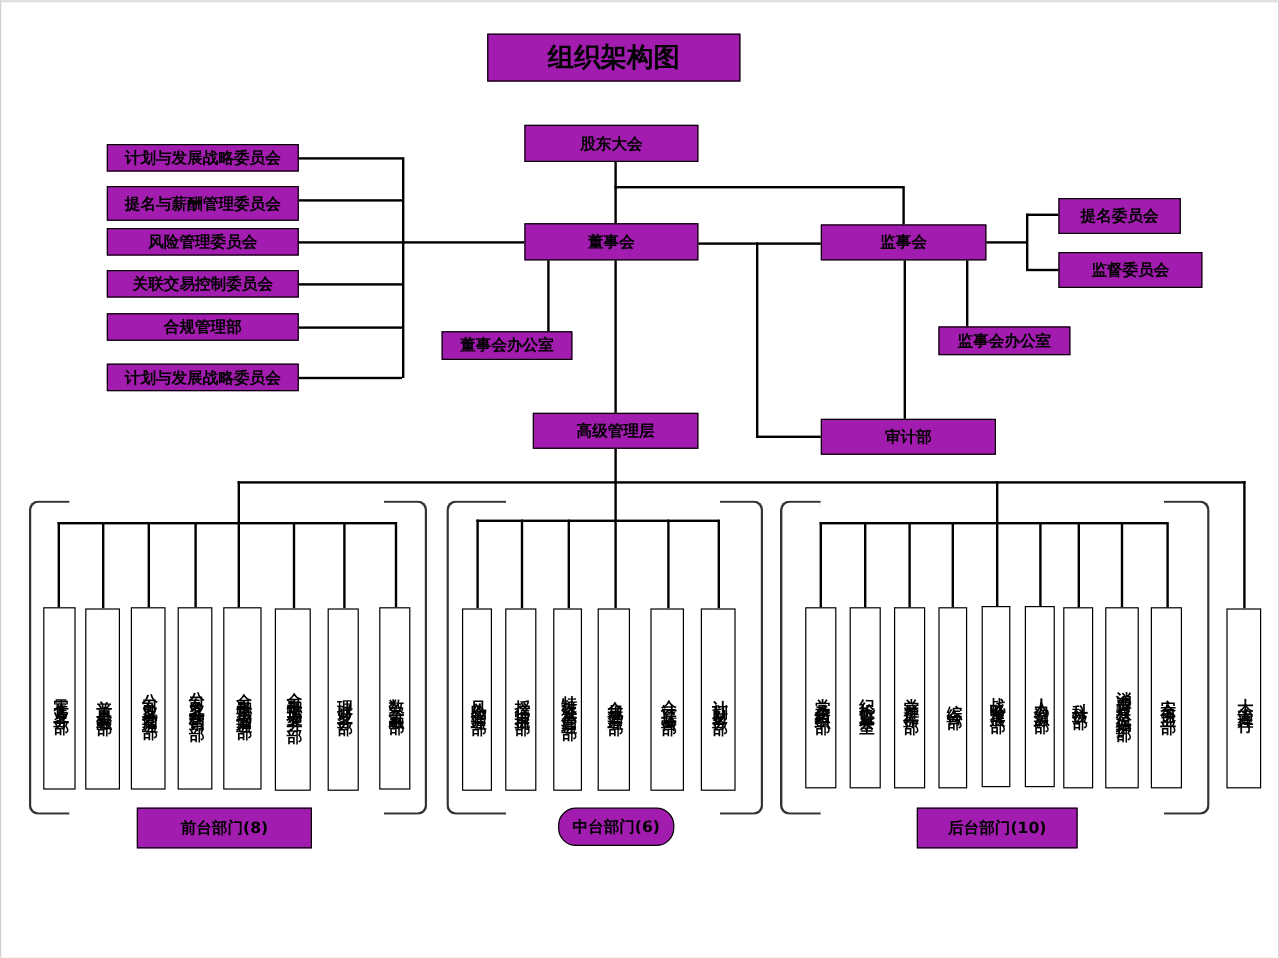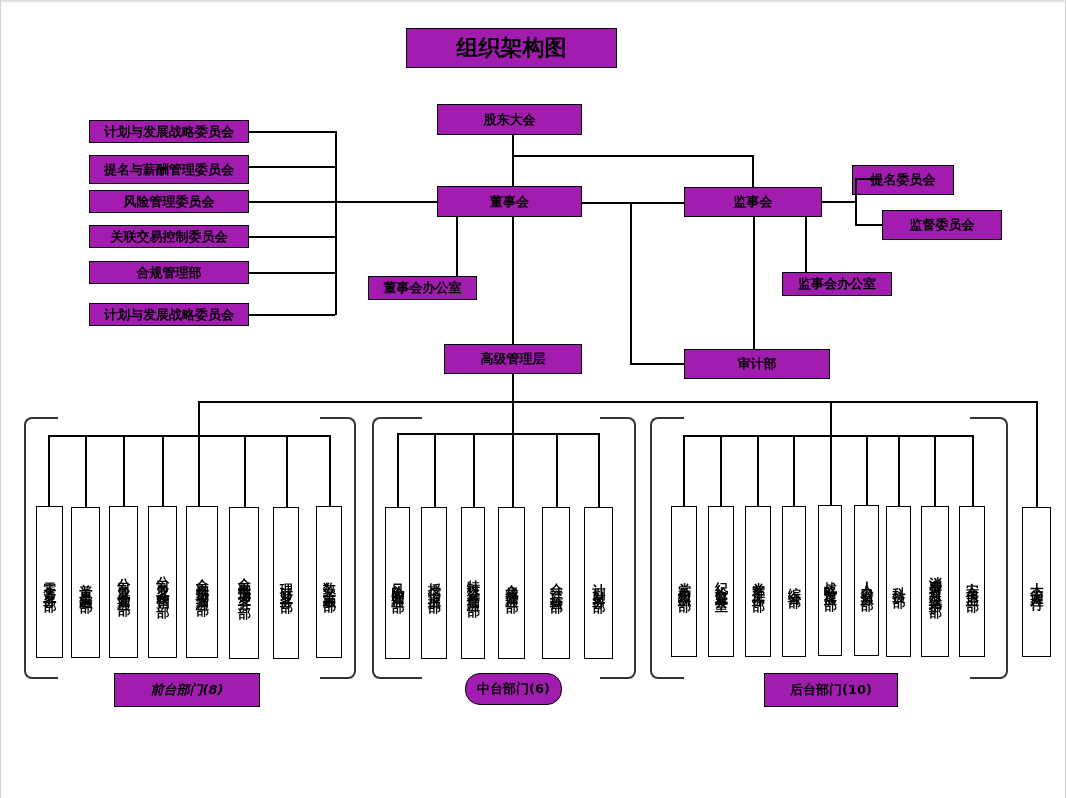--- a/index.html
+++ b/index.html
@@ -36,21 +36,21 @@
 <div class="box" style="left:444px;top:344px;width:138px;height:30px;">高级管理层</div>
 <div class="box" style="left:684px;top:349px;width:146px;height:30px;">审计部</div>
 
 <div class="box" style="left:89px;top:120px;width:160px;height:23px;">计划与发展战略委员会</div>
 <div class="box" style="left:89px;top:155px;width:160px;height:29px;">提名与薪酬管理委员会</div>
 <div class="box" style="left:89px;top:190px;width:160px;height:23px;">风险管理委员会</div>
 <div class="box" style="left:89px;top:225px;width:160px;height:23px;">关联交易控制委员会</div>
 <div class="box" style="left:89px;top:261px;width:160px;height:23px;">合规管理部</div>
 <div class="box" style="left:89px;top:303px;width:160px;height:23px;">计划与发展战略委员会</div>
 
-<div class="box" style="left:852px;top:165px;width:102px;height:30px;">提名委员会</div>
+<div class="box" style="left:882px;top:165px;width:102px;height:30px;">提名委员会</div>
 <div class="box" style="left:882px;top:210px;width:120px;height:30px;">监督委员会</div>
 
 <div class="line v" style="left:512px;top:135px;height:51px;"></div>
 <div class="line h" style="left:512px;top:155px;width:241px;"></div>
 <div class="line v" style="left:752px;top:155px;height:32px;"></div>
 <div class="line h" style="left:249px;top:131px;width:86px;"></div>
 <div class="line h" style="left:249px;top:166px;width:86px;"></div>
 <div class="line h" style="left:249px;top:201px;width:188px;"></div>
 <div class="line h" style="left:249px;top:236px;width:86px;"></div>
 <div class="line h" style="left:249px;top:272px;width:86px;"></div>
@@ -129,15 +129,15 @@
 <div class="vbox" style="left:745px;top:506px;width:26px;height:151px;">党群工作部</div>
 <div class="vbox" style="left:782px;top:506px;width:24px;height:151px;">综合部</div>
 <div class="vbox" style="left:818px;top:505px;width:24px;height:151px;">战略发展部</div>
 <div class="vbox" style="left:854px;top:505px;width:25px;height:151px;">人力资源部</div>
 <div class="vbox" style="left:886px;top:506px;width:25px;height:151px;">科技部</div>
 <div class="vbox" style="left:921px;top:506px;width:28px;height:151px;">消费者权益保护部</div>
 <div class="vbox" style="left:959px;top:506px;width:26px;height:151px;">安全保卫部</div>
 
 <div class="vbox" style="left:1022px;top:507px;width:29px;height:150px;">十个管理行</div>
 
-<div class="box" style="left:114px;top:673px;width:146px;height:34px;font-style:italic;">前台部门(8)</div>
+<div class="box" style="left:114px;top:673px;width:146px;height:34px;">前台部门(8)</div>
 <div class="box" style="left:465px;top:673px;width:97px;height:32px;border-radius:15px;">中台部门(6)</div>
 <div class="box" style="left:764px;top:673px;width:134px;height:34px;">后台部门(10)</div>
 
 </body></html>

